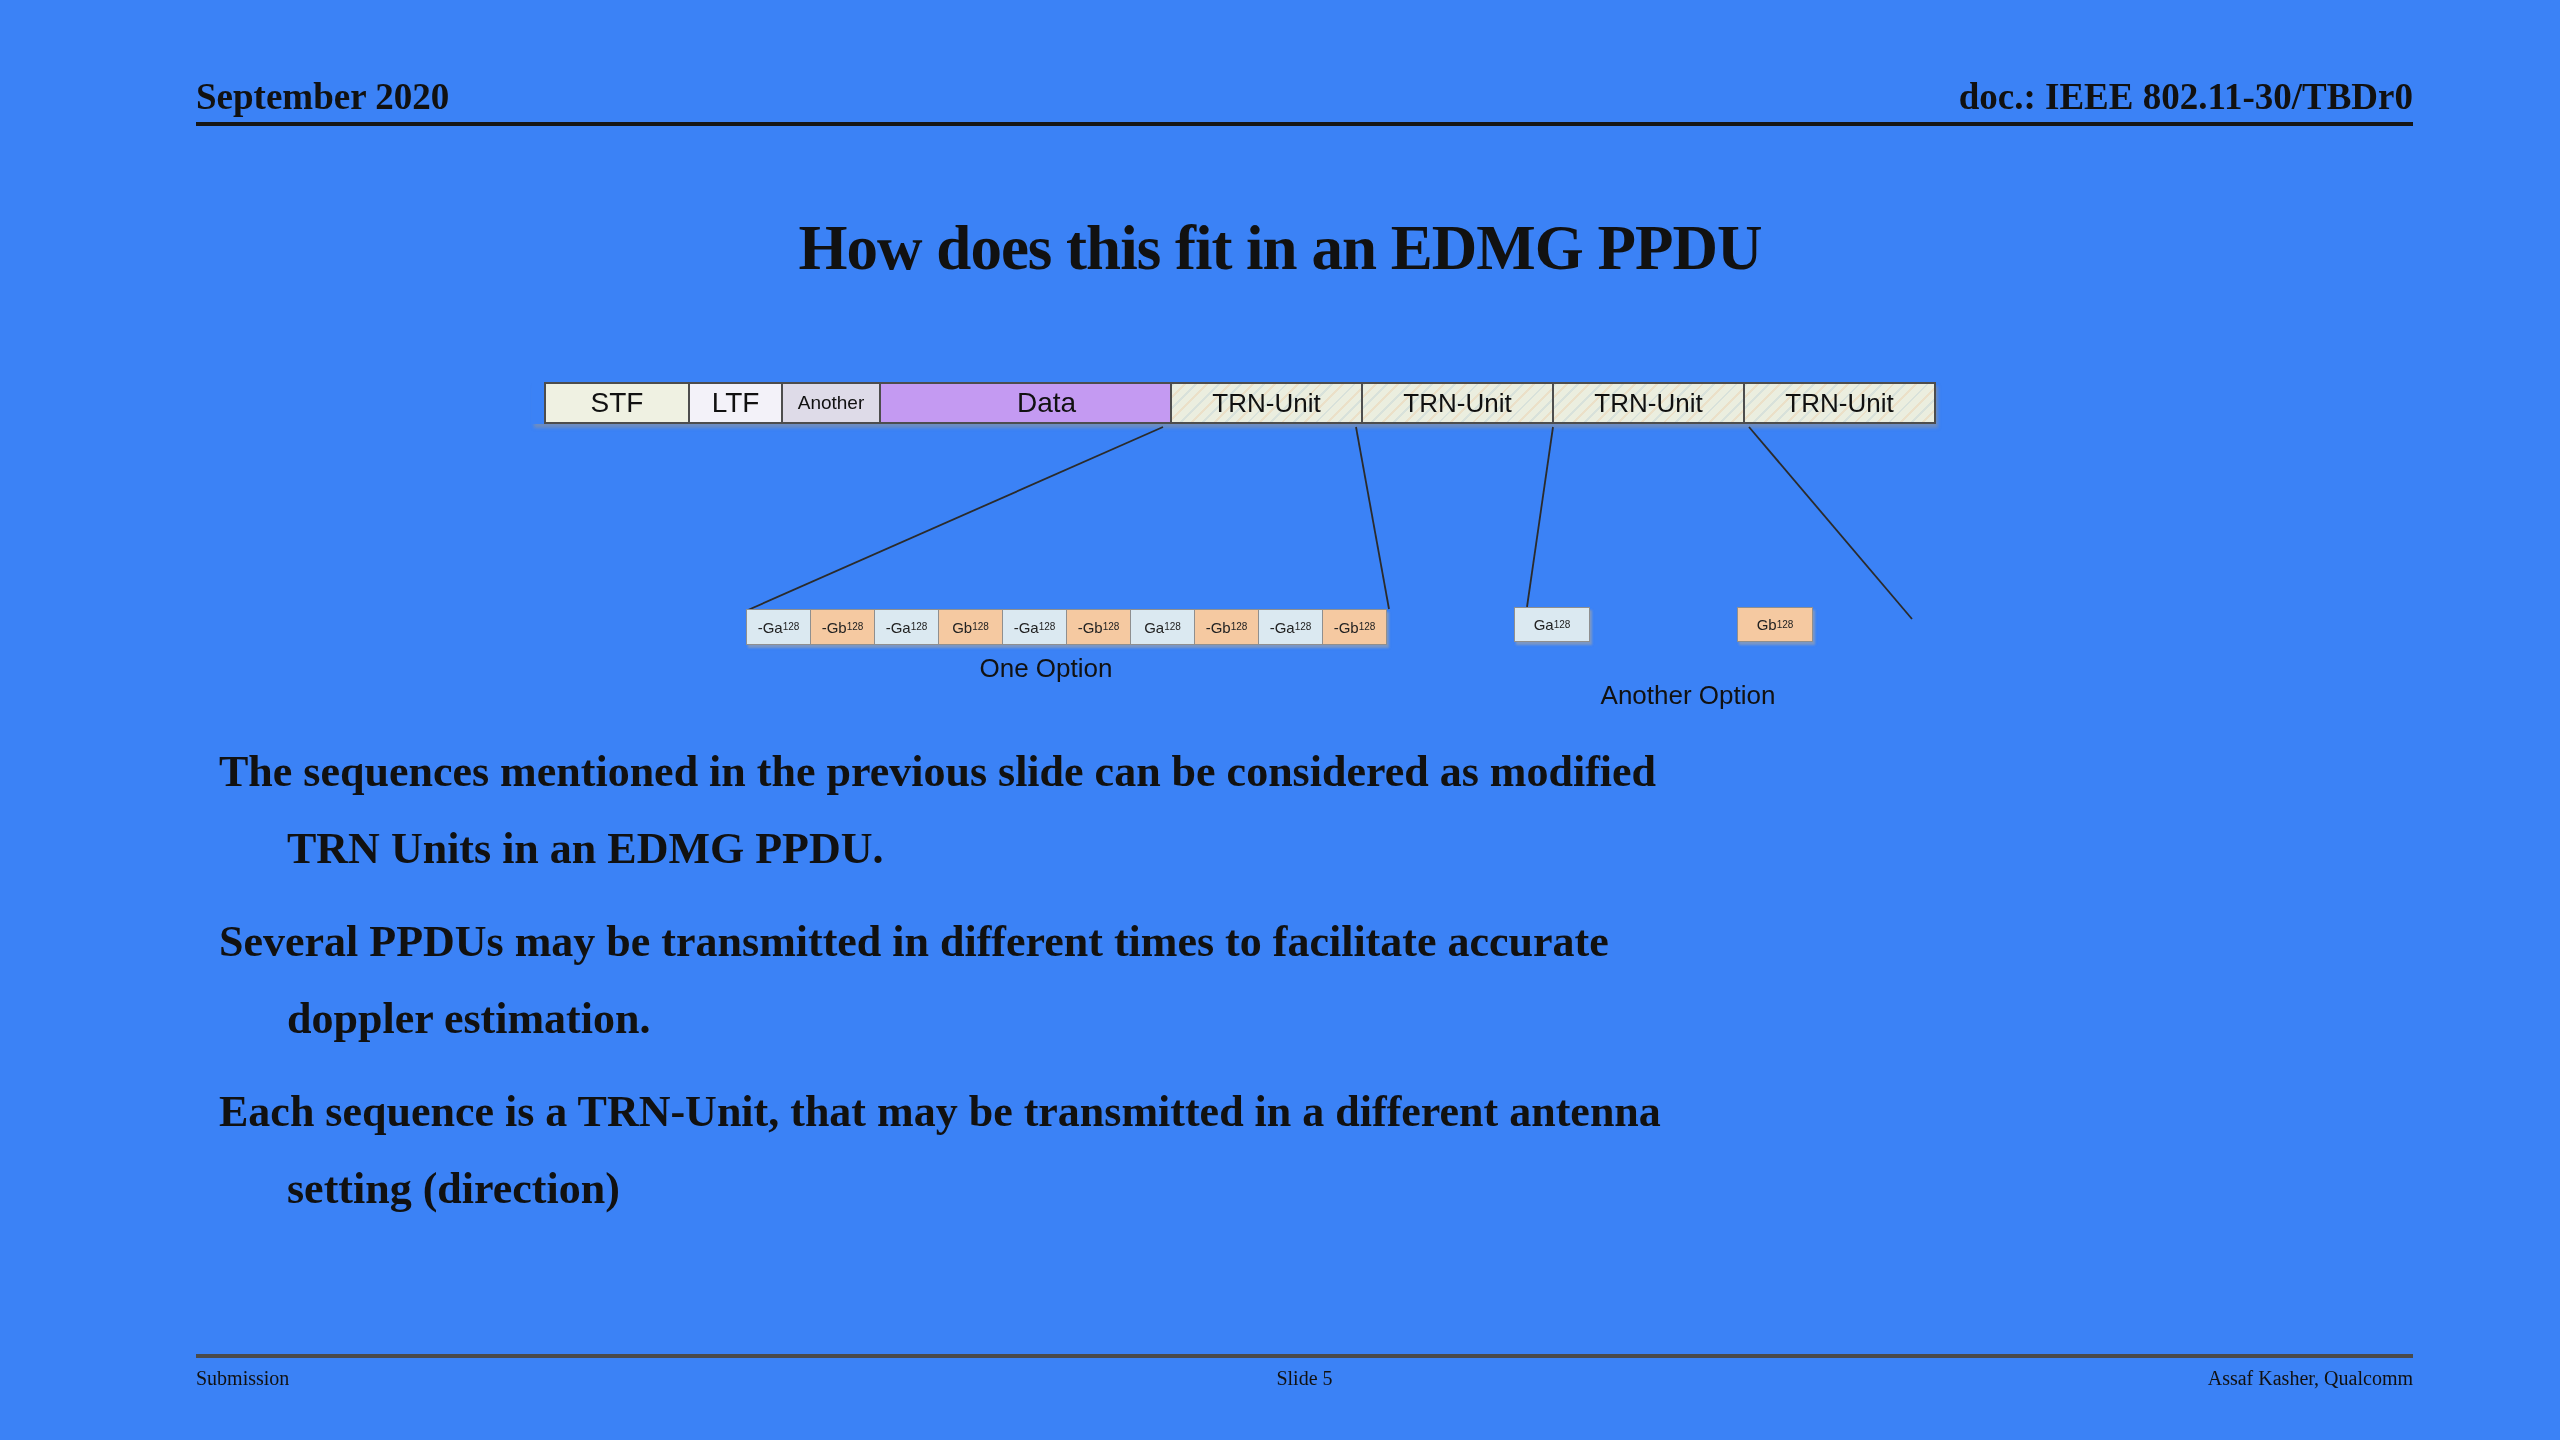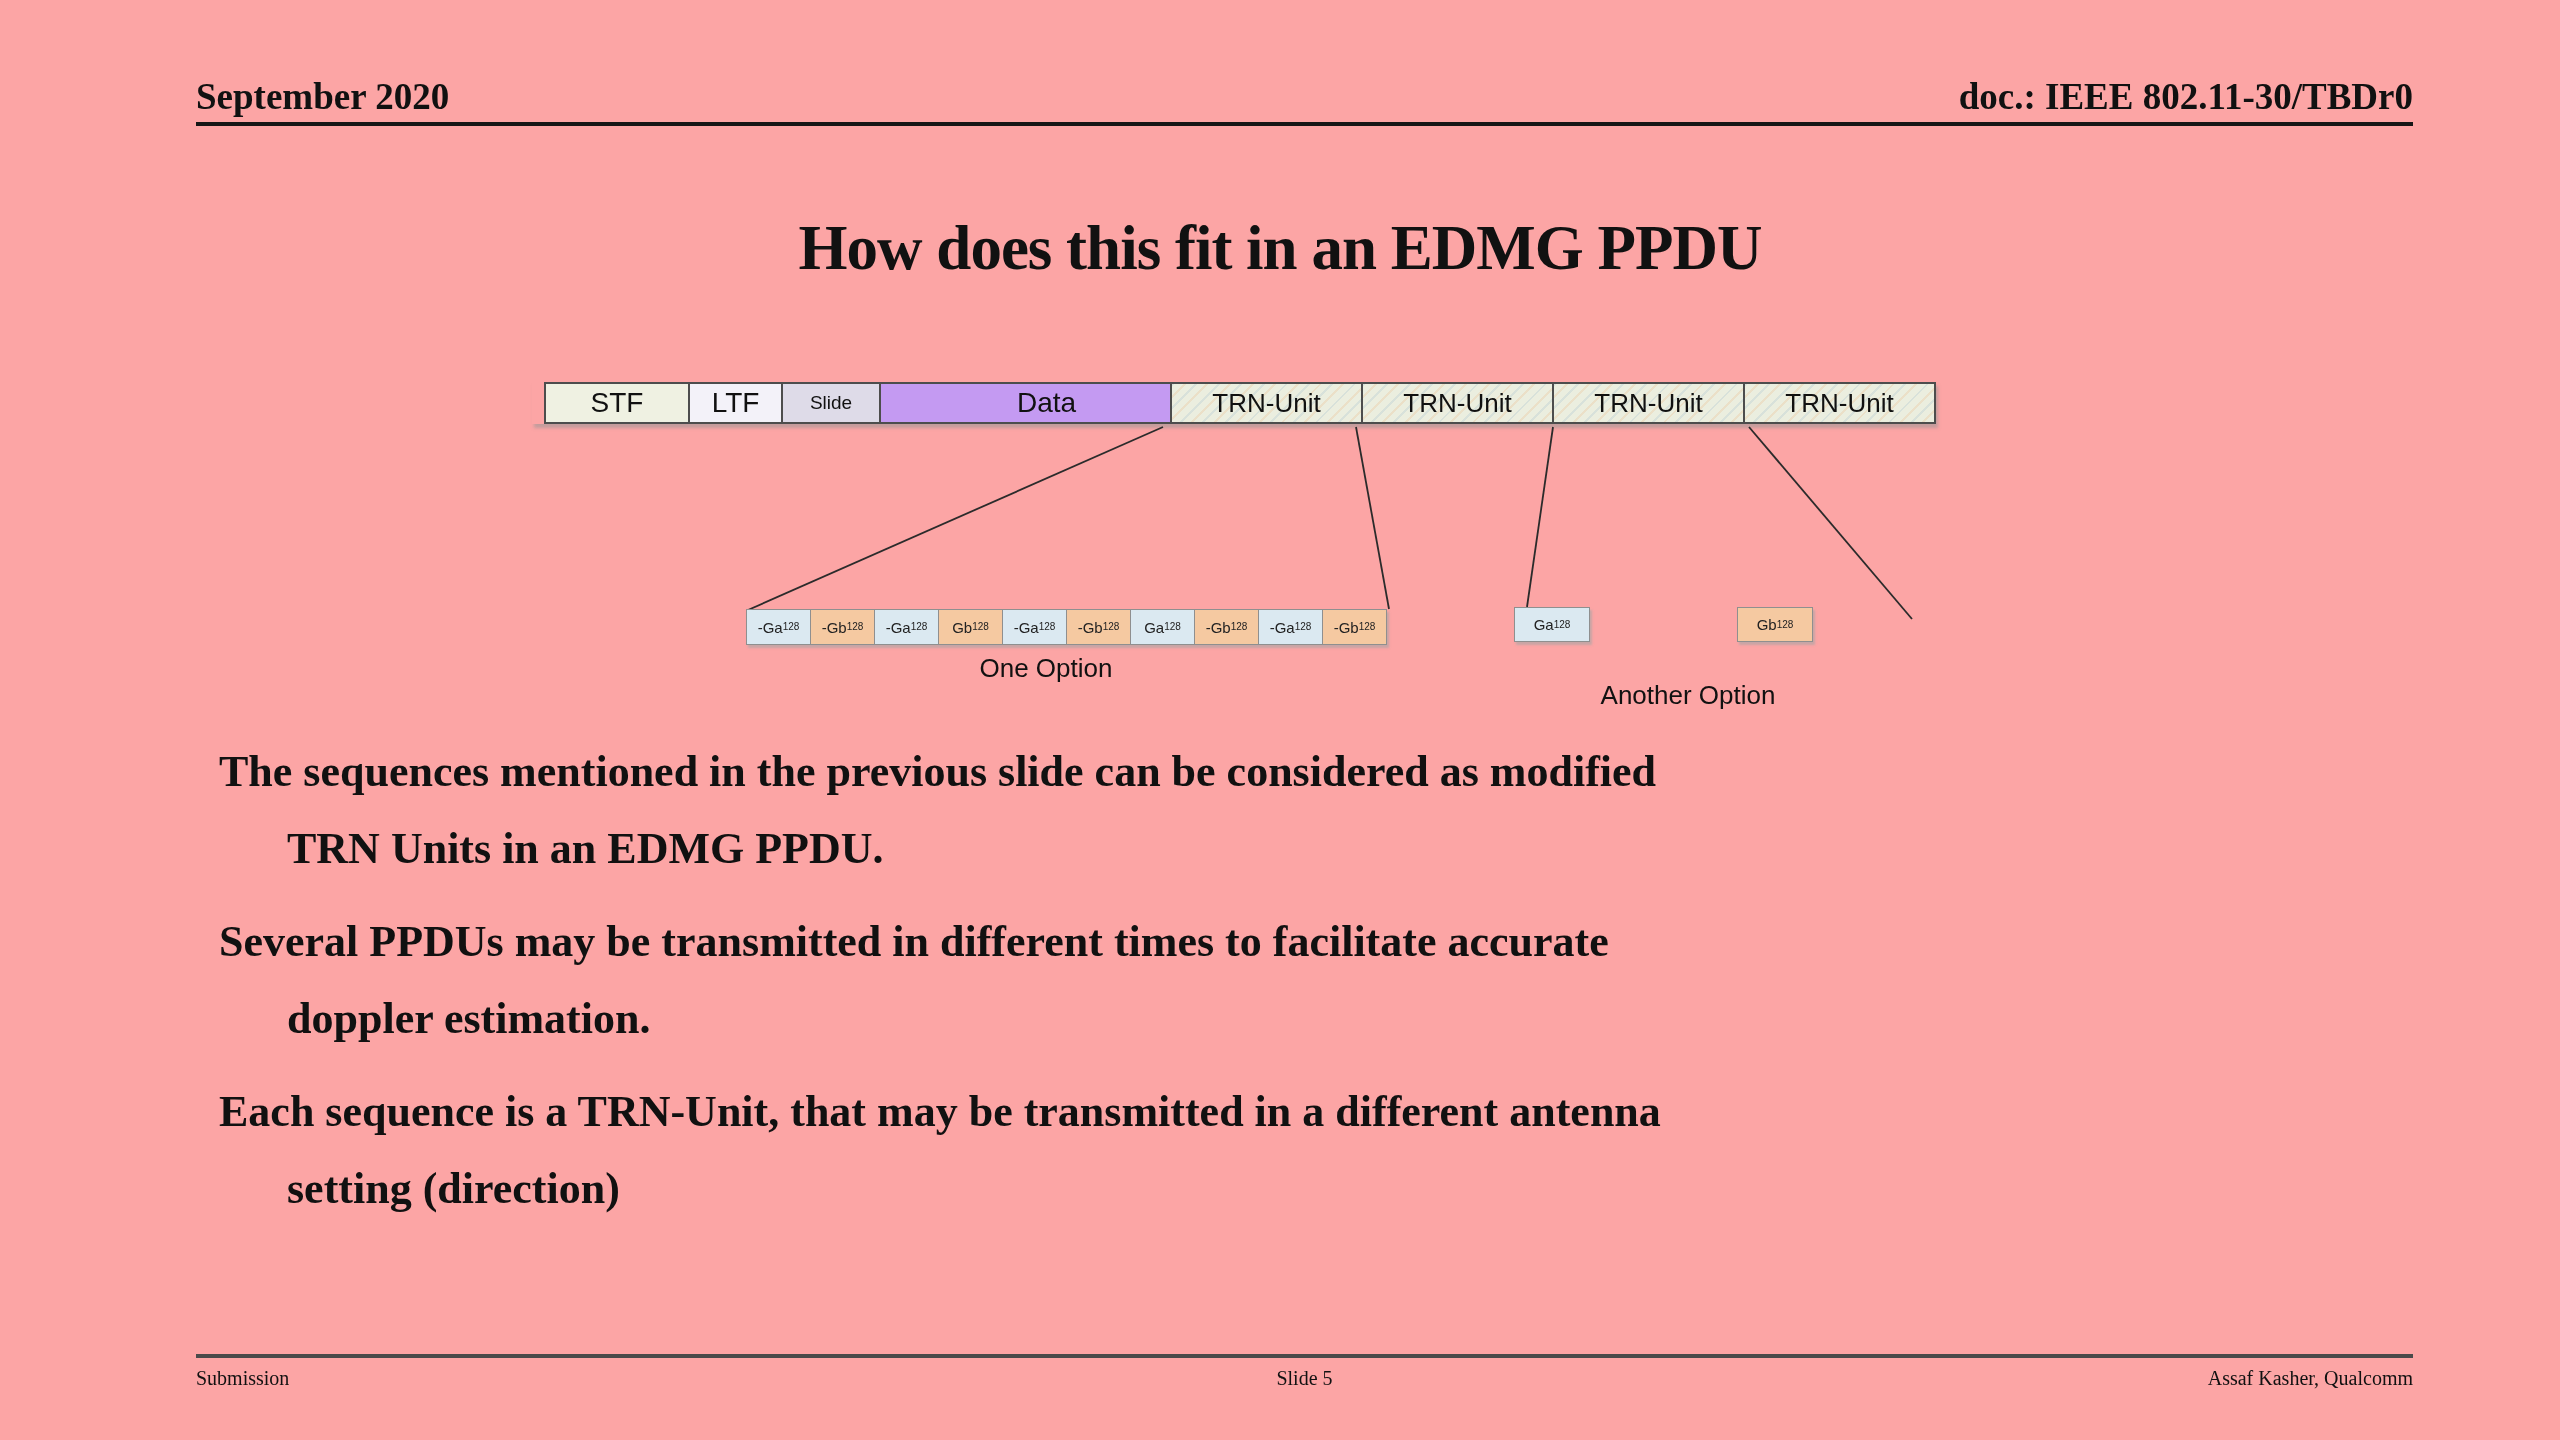--- a/index.html
+++ b/index.html
@@ -1,16 +1,16 @@
 <!DOCTYPE html>
 <html><head>
 <meta charset="utf-8">
 <style>
   html,body{margin:0;padding:0;background:#fff;}
-  .slide{position:relative;width:2560px;height:1440px;background:#fca5a5;overflow:hidden;
+  .slide{position:relative;width:2560px;height:1440px;background:#3b82f6;overflow:hidden;
          font-family:"Liberation Serif",serif;color:#111;}
 
   
   .hdr{position:absolute;left:196px;top:76px;width:2217px;height:46px;
        border-bottom:4px solid #161616;font-weight:bold;font-size:37px;}
   .hdr .date{position:absolute;left:0;bottom:4px;}
   .hdr .doc{position:absolute;right:0;bottom:4px;}
 
   
   .title{position:absolute;left:0;top:212px;width:100%;text-align:center;
@@ -82,21 +82,21 @@
   <div class="hdr">
     <span class="date">September 2020</span>
     <span class="doc">doc.: IEEE 802.11-30/TBDr0</span>
   </div>
 
   <div class="title">How does this fit in an EDMG PPDU</div>
 
   <div class="ppdu-row">
     <div class="pf pf-stf">STF</div>
     <div class="pf pf-ltf">LTF</div>
-    <div class="pf pf-hdr">Slide</div>
+    <div class="pf pf-hdr">Another</div>
     <div class="pf pf-data">Data</div>
     <div class="pf pf-trn">TRN-Unit</div>
     <div class="pf pf-trn">TRN-Unit</div>
     <div class="pf pf-trn">TRN-Unit</div>
     <div class="pf pf-trn">TRN-Unit</div>
   </div>
 
   <svg class="lines" viewBox="0 0 2560 1440">
     <line x1="1163" y1="427" x2="748" y2="610" stroke="#2b2b2b" stroke-width="1.8"></line>
     <line x1="1356" y1="427" x2="1389" y2="609" stroke="#2b2b2b" stroke-width="1.8"></line>

